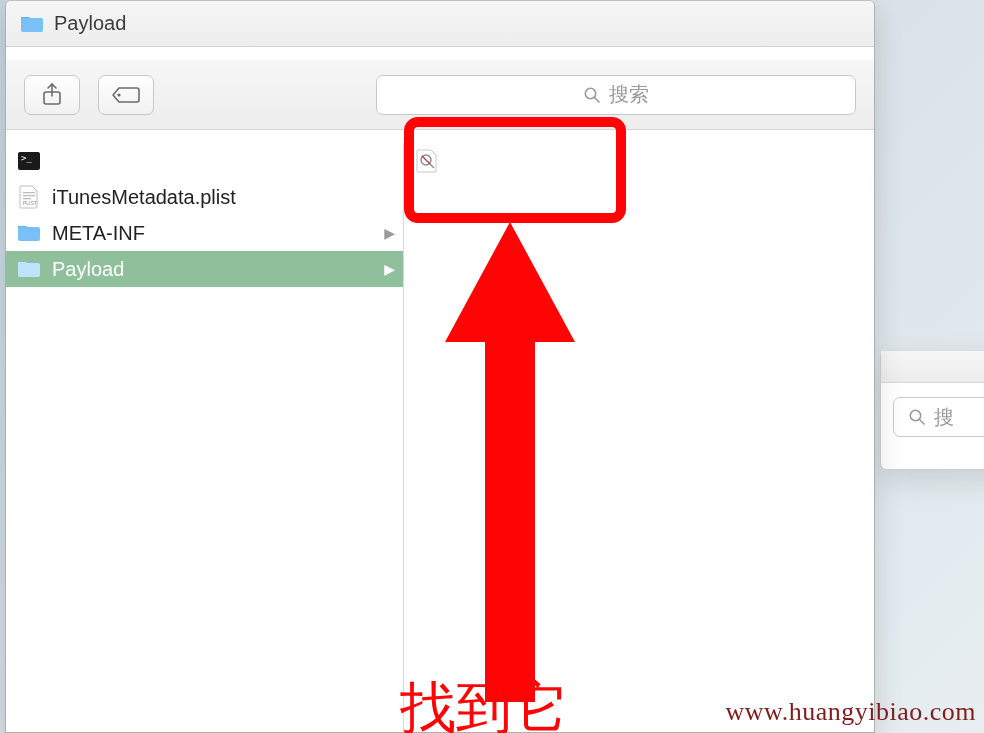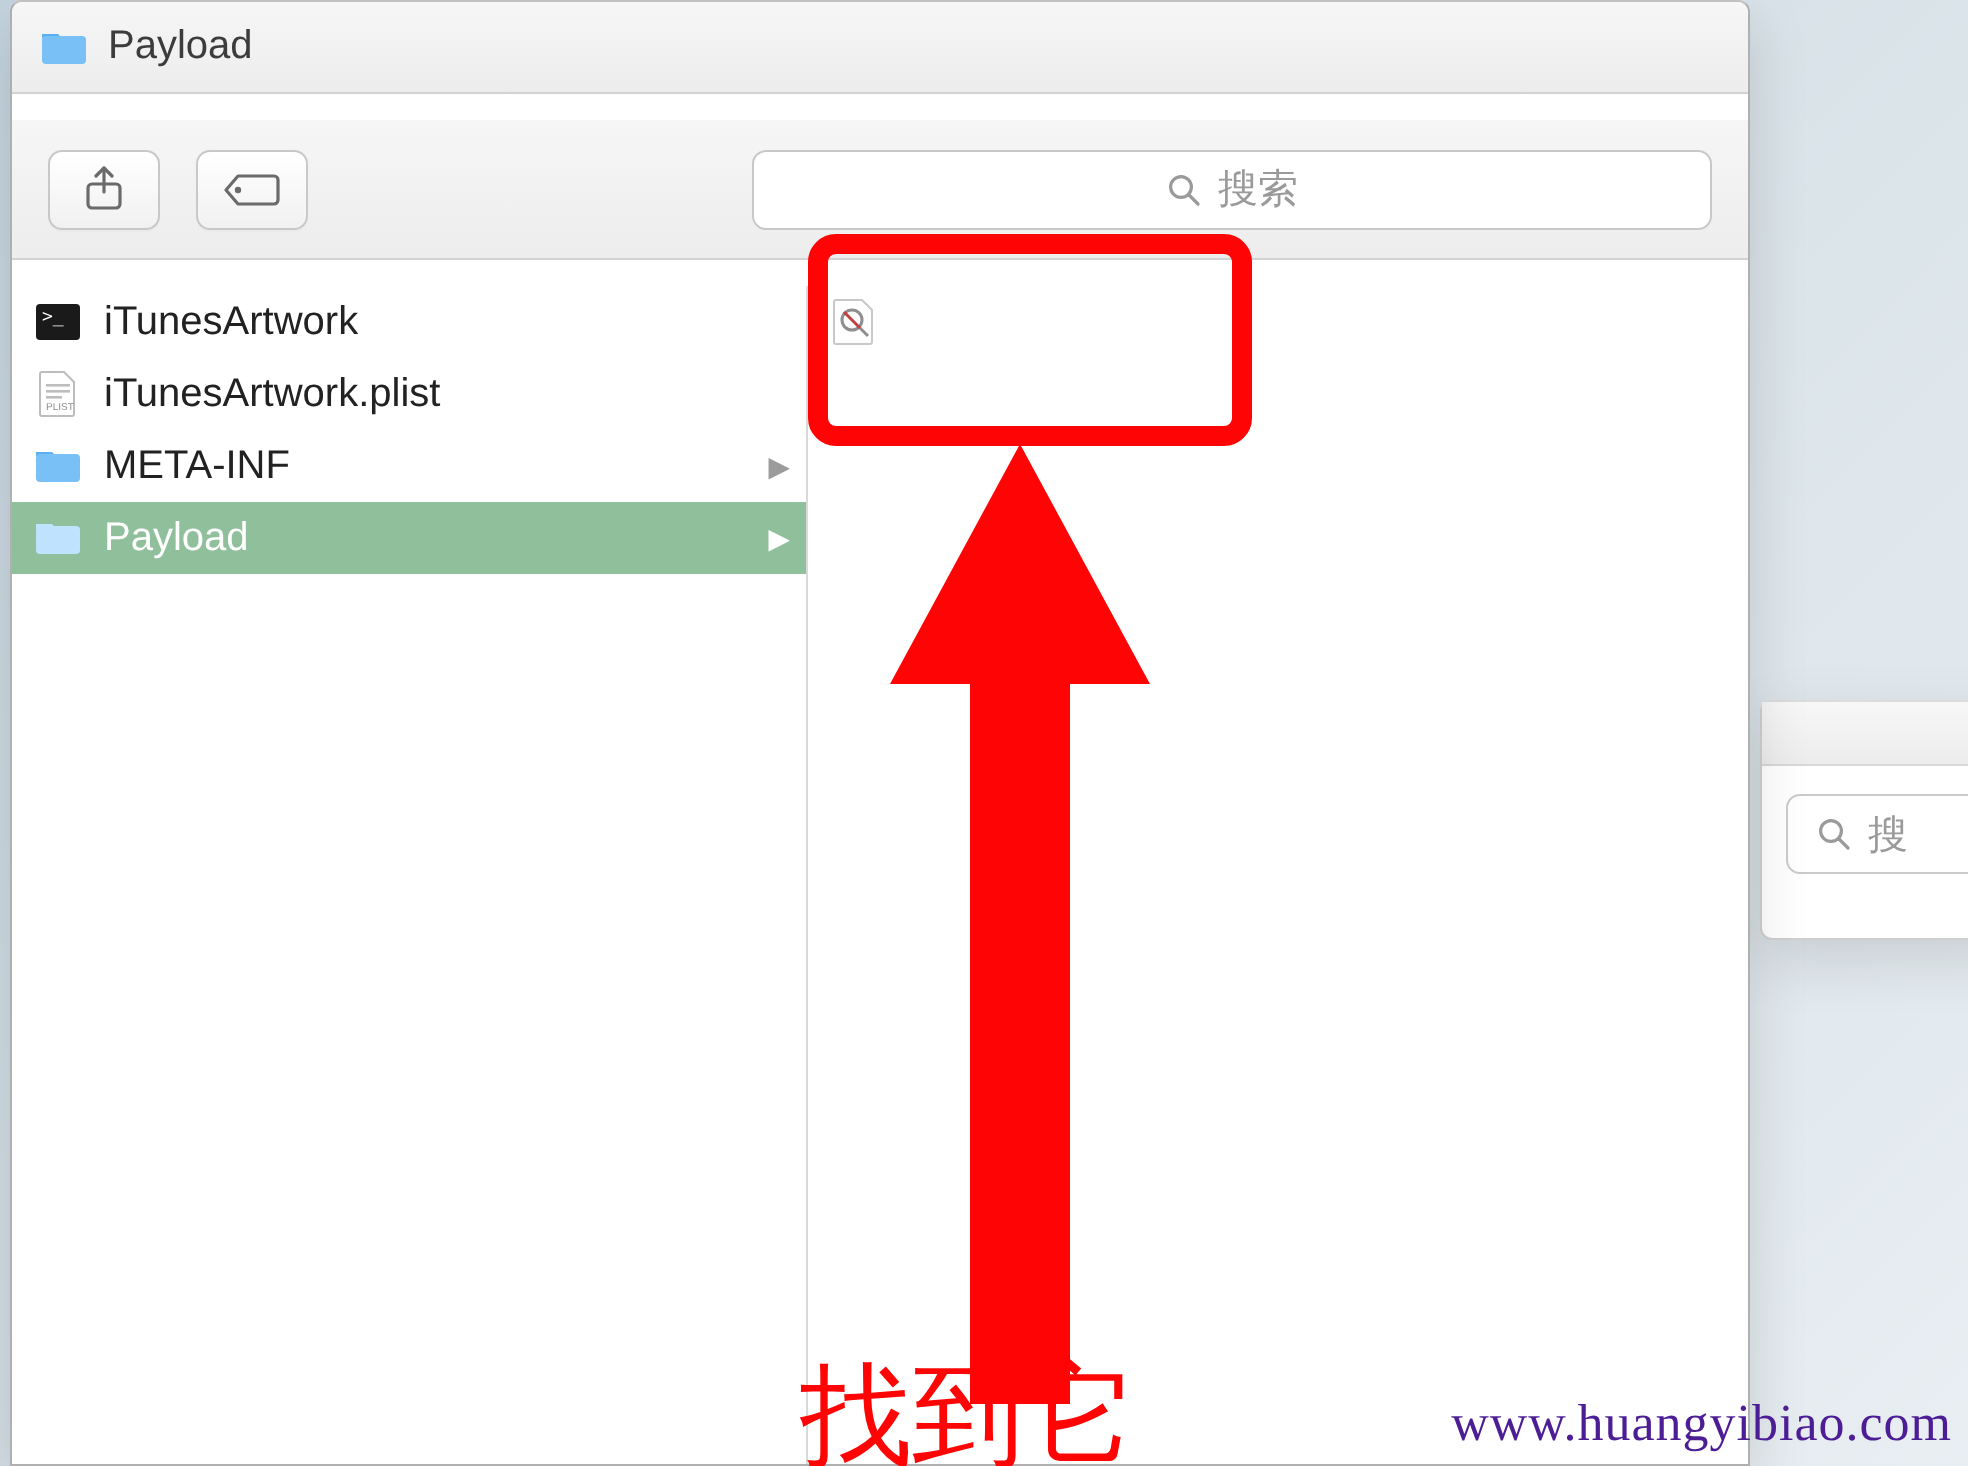--- a/index.html
+++ b/index.html
@@ -191,21 +191,21 @@
       font-weight: 400;
       font-family: "PingFang SC","Hiragino Sans GB","Microsoft YaHei",sans-serif;
       line-height:1;
       white-space:nowrap;
     }
 
     .watermark {
       position:absolute;
       right: 8px;
       bottom: 6px;
-      color: #4c1d95;
+      color: #7f1d1d;
       font-size: 26px;
       font-family: Georgia, "Times New Roman", serif;
       letter-spacing: .5px;
     }
   </style>
 </head>
 <body>
 
 <div class="back-window">
   <div class="top"></div>
@@ -257,34 +257,33 @@
   <div class="columns">
     <div class="col left">
 
       <div class="row">
         <span class="icon">
           <svg width="24" height="20" viewBox="0 0 24 20" class="terminal-icon">
             <rect x="1" y="1" width="22" height="18" rx="2"></rect>
             <text x="4" y="10">&gt;_</text>
           </svg>
         </span>
-        <span class="label">iTunesArtwork</span>
       </div>
 
       <div class="row">
         <span class="icon">
           <svg width="20" height="24" viewBox="0 0 20 24" class="plist-icon">
             <path class="pg" d="M2 1 h11 l5 5 v16 a1 1 0 0 1 -1 1 h-15 a1 1 0 0 1 -1 -1 v-20 a1 1 0 0 1 1 -1 z"></path>
             <rect class="bar" x="4" y="7" width="12" height="1.3"></rect>
             <rect class="bar" x="4" y="10" width="12" height="1.3"></rect>
             <rect class="bar" x="4" y="13" width="8" height="1.3"></rect>
             <text class="lbl" x="4" y="20">PLIST</text>
           </svg>
         </span>
-        <span class="label">iTunesArtwork.plist</span>
+        <span class="label">iTunesMetadata.plist</span>
       </div>
 
       <div class="row">
         <span class="icon">
           <svg width="24" height="20" viewBox="0 0 24 20" class="folder-shape">
             <path class="fs-tab" d="M1 3 h8 l2 2 h-10 z"></path>
             <rect class="fs-body" x="1" y="4" width="22" height="14" rx="2"></rect>
           </svg>
         </span>
         <span class="label">META-INF</span>

